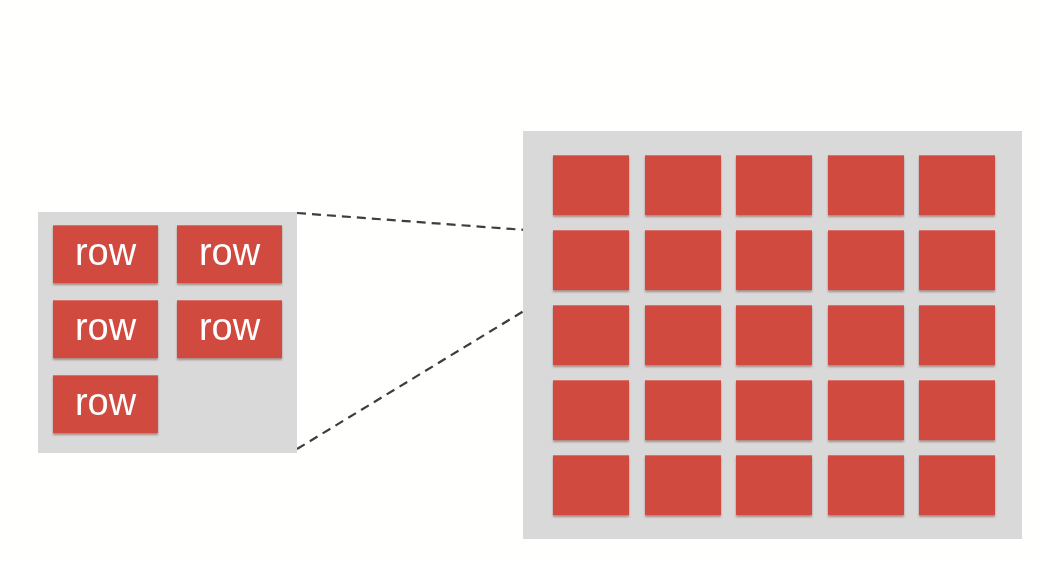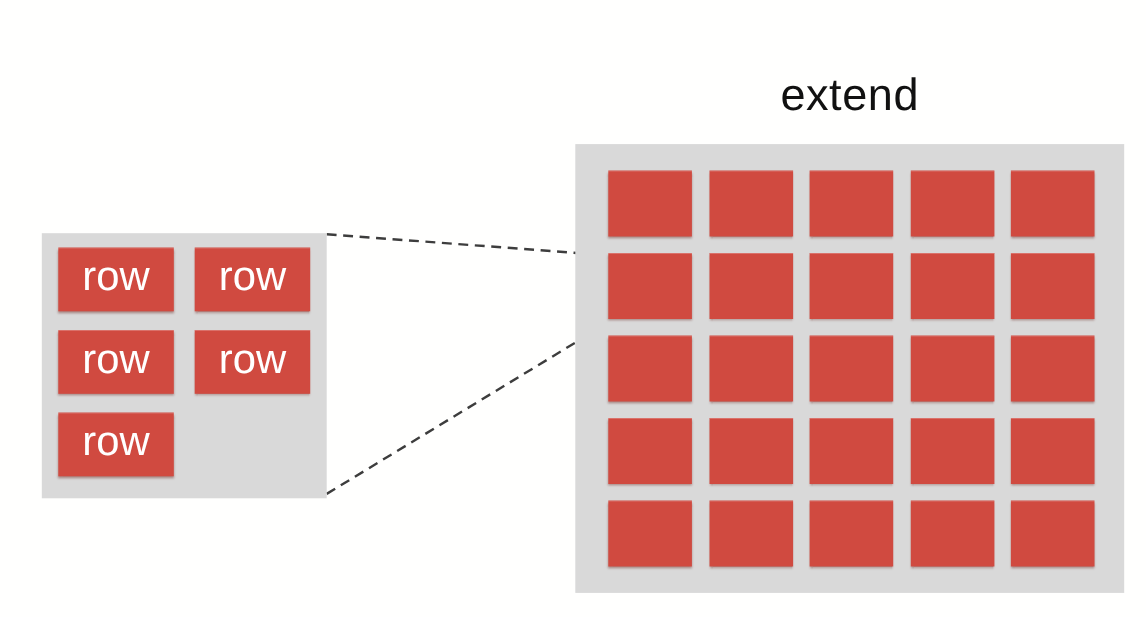--- a/index.html
+++ b/index.html
@@ -96,21 +96,20 @@
 <body>
 
 <div class="canvas">
 
   <svg class="connector-layer" viewBox="0 0 1042 561" xmlns="http://www.w3.org/2000/svg">
     <line x1="297" y1="213" x2="552" y2="232"></line>
     <line x1="297" y1="449" x2="555" y2="292"></line>
   </svg>
 
 
-  <div class="title extend-title">extend</div>
 
   <div class="panel page-panel">
       <div class="block row-block">
         <span>row</span>
       </div>
       <div class="block row-block">
         <span>row</span>
       </div>
       <div class="block row-block">
         <span>row</span>

